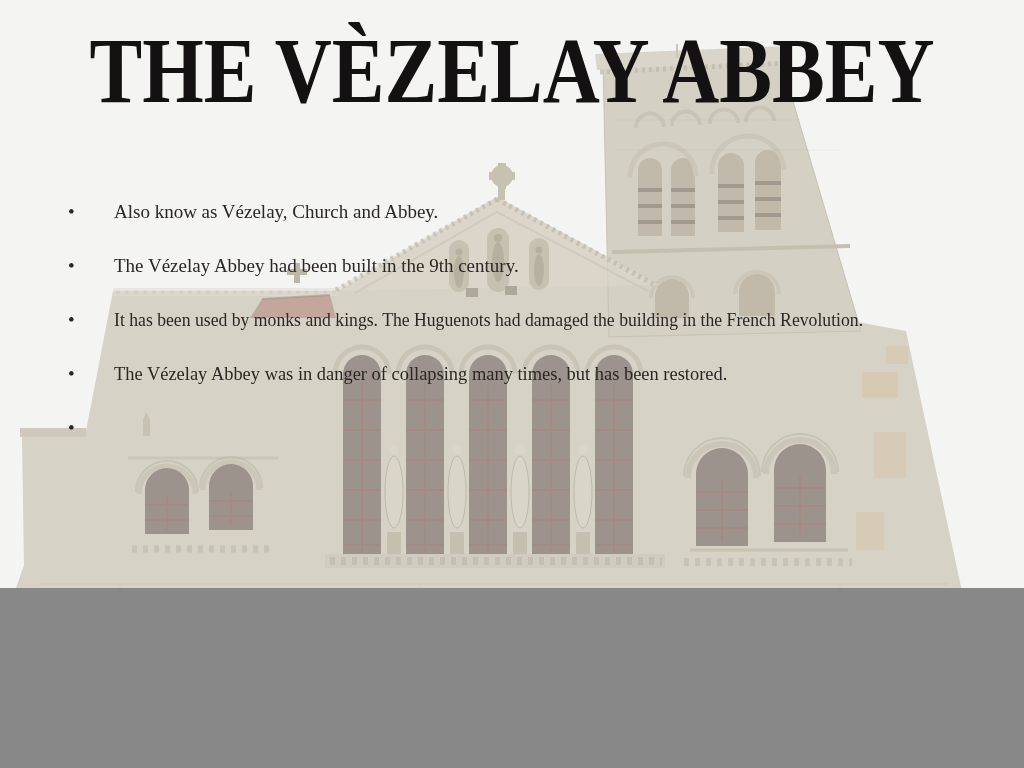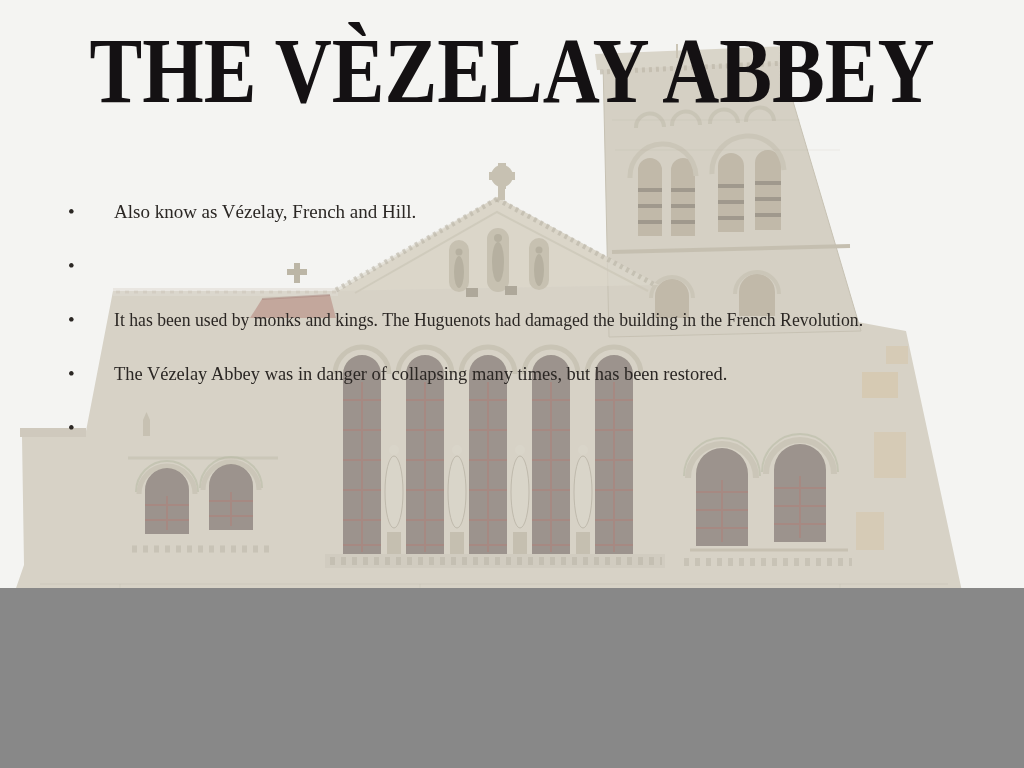--- a/index.html
+++ b/index.html
@@ -203,24 +203,25 @@
     </g>
 
     <rect x="0" y="0" width="1024" height="768" fill="#ffffff" opacity="0.34"></rect>
   </svg>
 
   <h1 class="title">THE VÈZELAY ABBEY</h1>
 
   <ul class="bullets">
     <li>
       <span class="dot">•</span>
-      <span class="btext">Also know as Vézelay, French and Hill.</span>
-    </li>
-    <li>
-      <span class="dot">•</span>
+      <span class="btext">Also know as Vézelay, Church and Abbey.</span>
+    </li>
+    <li>
+      <span class="dot">•</span>
+      <span class="btext">The Vézelay Abbey had been built in the 9th century.</span>
     </li>
     <li>
       <span class="dot">•</span>
       <span class="btext cond-93">It has been used by monks and kings. The Huguenots had damaged the building in the French Revolution.</span>
     </li>
     <li>
       <span class="dot">•</span>
       <span class="btext cond-97">The Vézelay Abbey was in danger of collapsing many times, but has been restored.</span>
     </li>
     <li>

